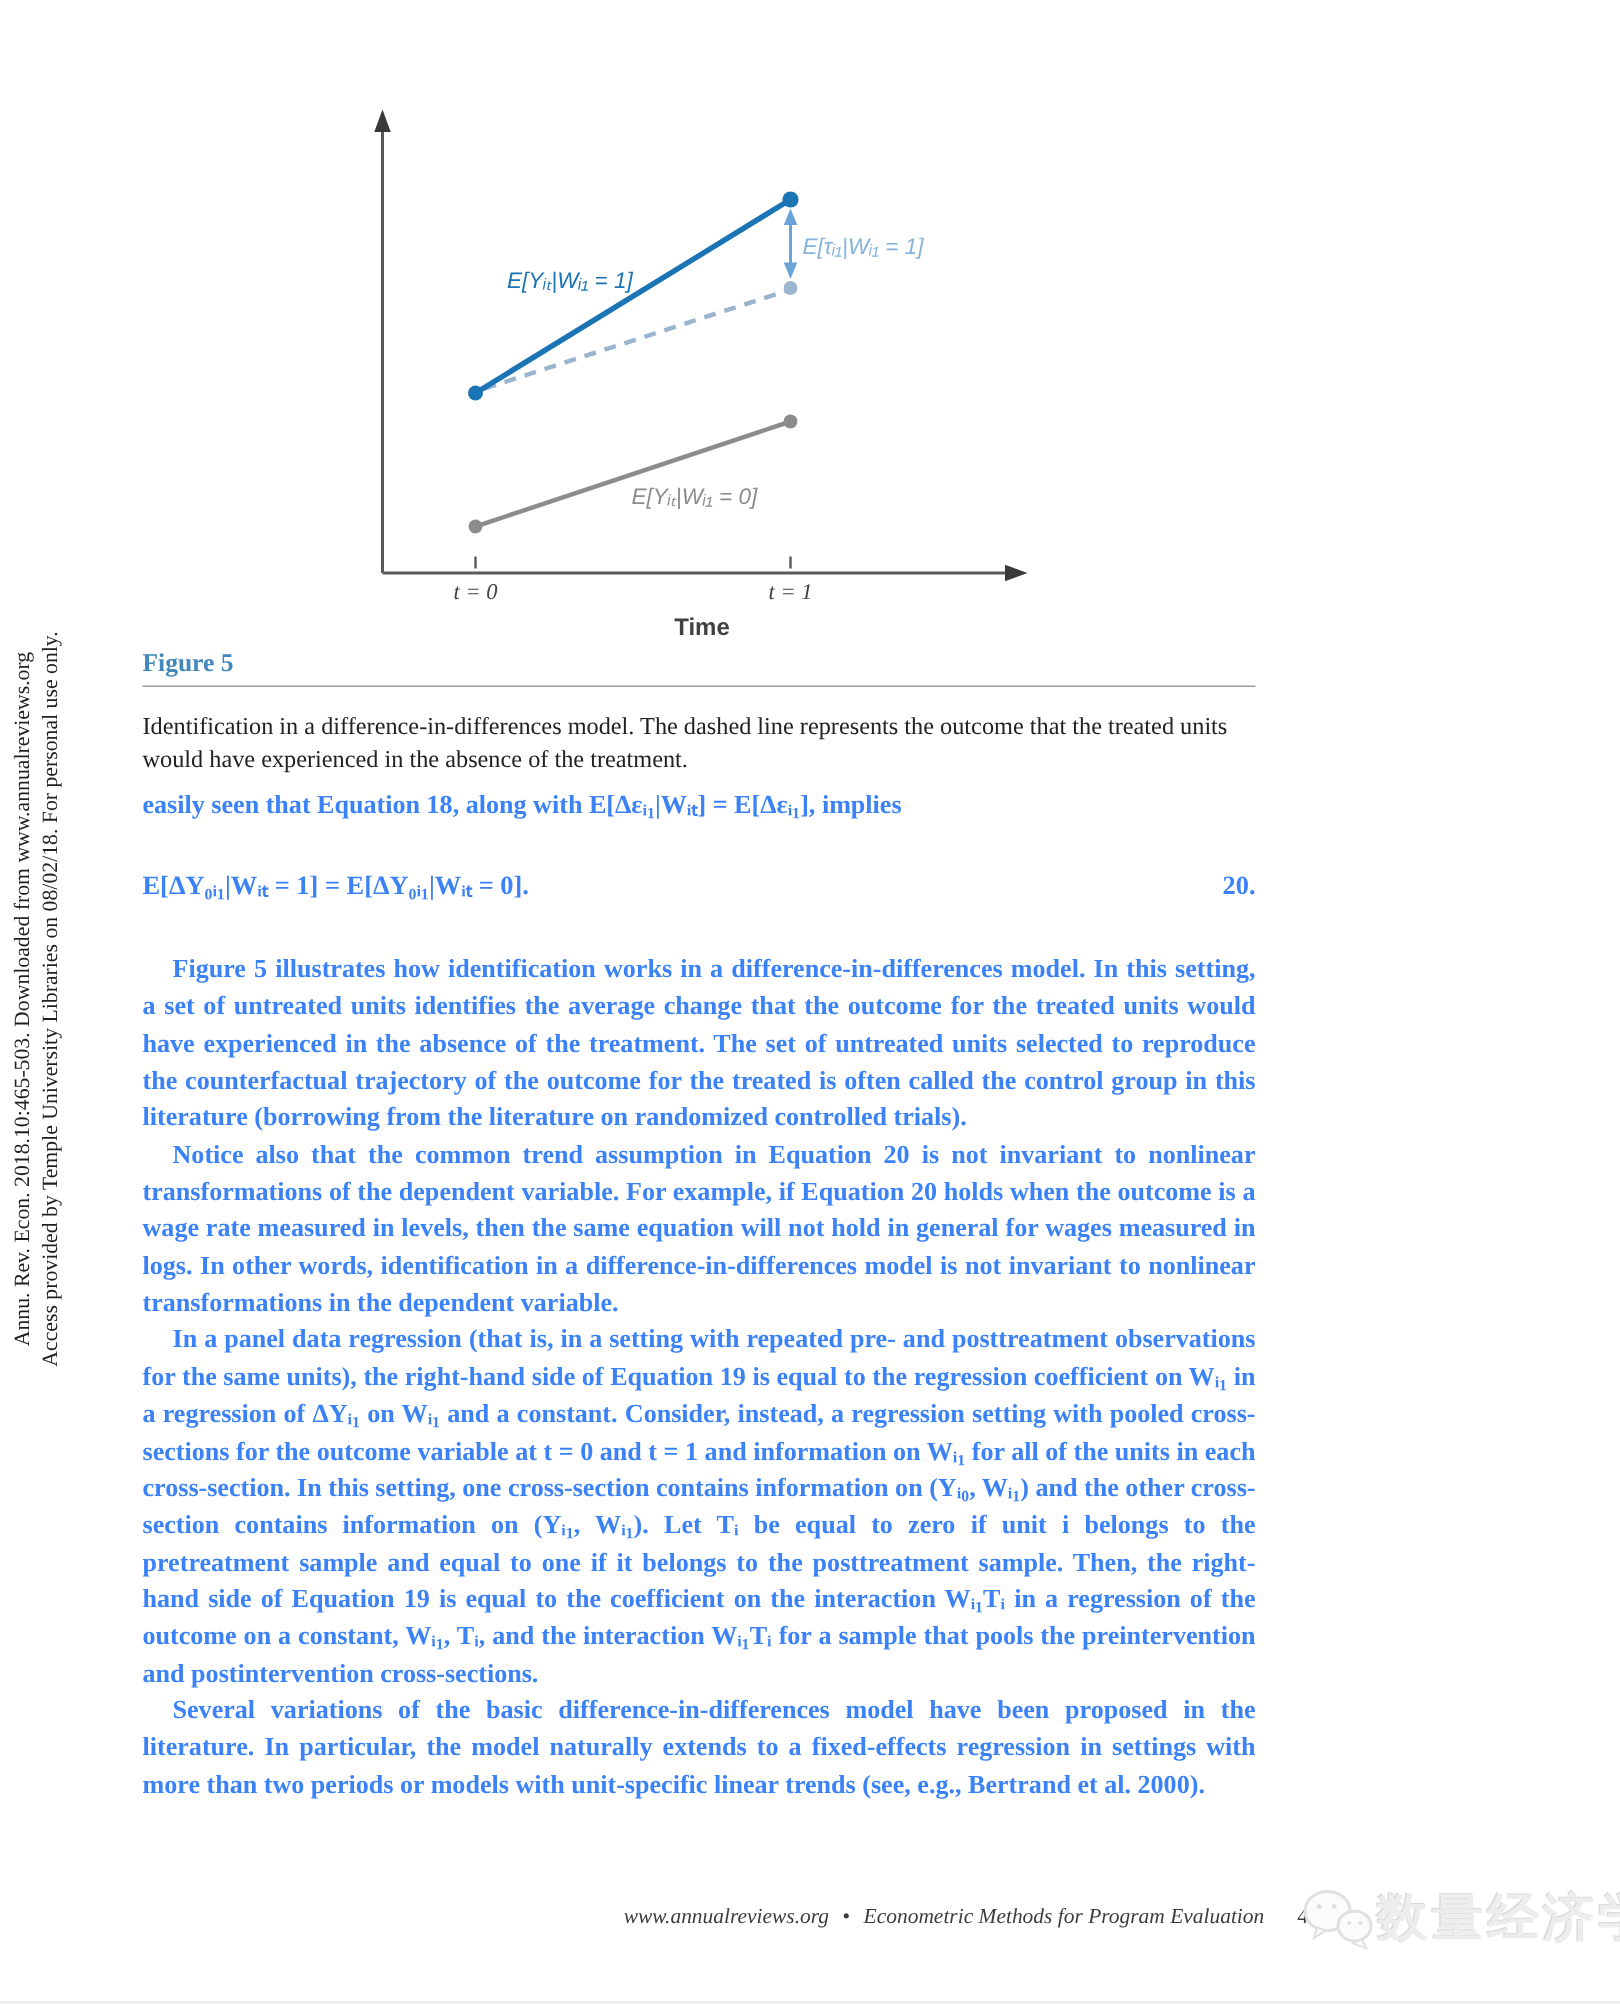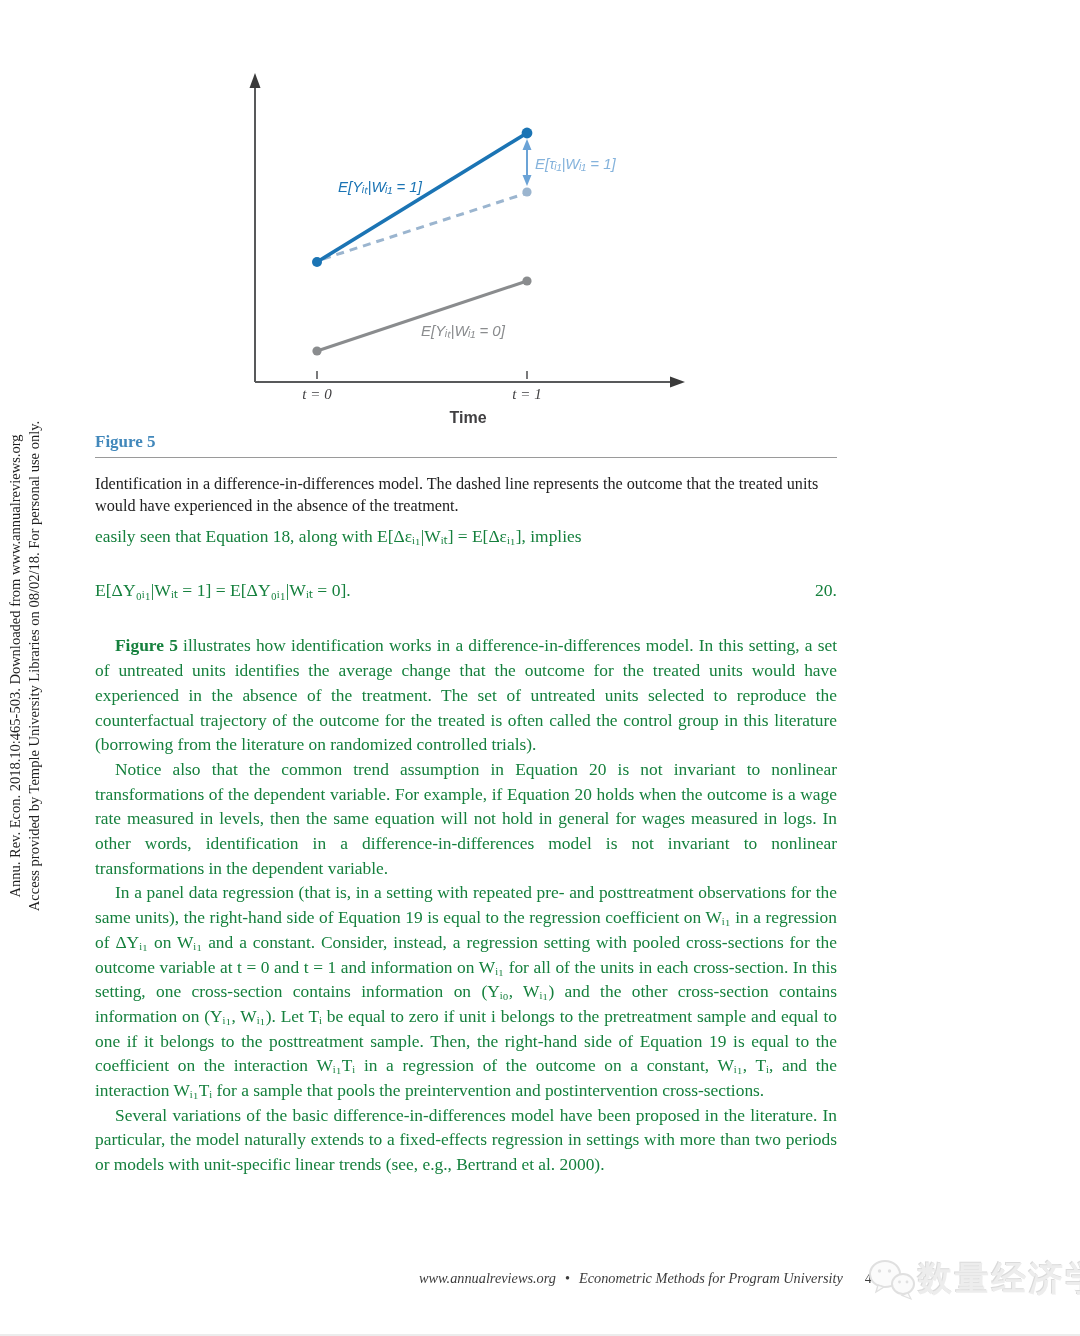--- a/index.html
+++ b/index.html
@@ -50,21 +50,22 @@
   .figure-caption {
     font-size:16.2px; line-height:21.5px; color:#222;margin-top:16px;
   }
 
   
   .body-content {
     position:absolute;
     left:95px; top:524px; width:742px;
     font-size:17.4px; line-height:24.7px;
     text-align:justify;
-    color:#15803d;
+    color:#3b82f6;
+    font-weight:bold;
   }
   .body-content p { margin:0; }
   .body-content p.indent { text-indent:20px; }
   .equation-row {
     position:relative;
     margin:29px 0 31px 0;
     text-align:left;
     font-size:17.6px;
   }
   .eq-number {
@@ -175,21 +176,21 @@
 
     <p class="indent"><b>Figure 5</b><span> illustrates how identification works in a difference-in-differences model. In this setting, a set of untreated units identifies the average change that the outcome for the treated units would have experienced in the absence of the treatment. The set of untreated units selected to reproduce the counterfactual trajectory of the outcome for the treated is often called the control group in this literature (borrowing from the literature on randomized controlled trials).</span></p>
     <p class="indent">Notice also that the common trend assumption in Equation 20 is not invariant to nonlinear transformations of the dependent variable. For example, if Equation 20 holds when the outcome is a wage rate measured in levels, then the same equation will not hold in general for wages measured in logs. In other words, identification in a difference-in-differences model is not invariant to nonlinear transformations in the dependent variable.</p>
     <p class="indent">In a panel data regression (that is, in a setting with repeated pre- and posttreatment observations for the same units), the right-hand side of Equation 19 is equal to the regression coefficient on Wᵢ₁ in a regression of ΔYᵢ₁ on Wᵢ₁ and a constant. Consider, instead, a regression setting with pooled cross-sections for the outcome variable at t = 0 and t = 1 and information on Wᵢ₁ for all of the units in each cross-section. In this setting, one cross-section contains information on (Yᵢ₀, Wᵢ₁) and the other cross-section contains information on (Yᵢ₁, Wᵢ₁). Let Tᵢ be equal to zero if unit i belongs to the pretreatment sample and equal to one if it belongs to the posttreatment sample. Then, the right-hand side of Equation 19 is equal to the coefficient on the interaction Wᵢ₁Tᵢ in a regression of the outcome on a constant, Wᵢ₁, Tᵢ, and the interaction Wᵢ₁Tᵢ for a sample that pools the preintervention and postintervention cross-sections.</p>
     <p class="indent">Several variations of the basic difference-in-differences model have been proposed in the literature. In particular, the model naturally extends to a fixed-effects regression in settings with more than two periods or models with unit-specific linear trends (see, e.g., Bertrand et al. 2000).</p>
   </div>
 
   <div class="footer">
     <span class="footer-url">www.annualreviews.org</span>
     <span class="footer-bullet">•</span>
-    <span class="footer-title">Econometric Methods for Program University</span>
+    <span class="footer-title">Econometric Methods for Program Evaluation</span>
     <span class="footer-page">4</span>
   </div>
 
   <div class="watermark">
     <svg width="52" height="46" viewBox="0 0 52 46">
       <ellipse cx="19" cy="18" rx="15" ry="13" fill="#fbfbfb" stroke="#e0e0e0" stroke-width="2"></ellipse>
       <circle cx="13.5" cy="15" r="1.7" fill="#e0e0e0"></circle>
       <circle cx="23.5" cy="15" r="1.7" fill="#e0e0e0"></circle>
       <polygon points="12,29 10,36 18,31" fill="#fbfbfb" stroke="#e0e0e0" stroke-width="1.4"></polygon>
       <ellipse cx="37" cy="28" rx="11" ry="10" fill="#fbfbfb" stroke="#e0e0e0" stroke-width="2"></ellipse>

